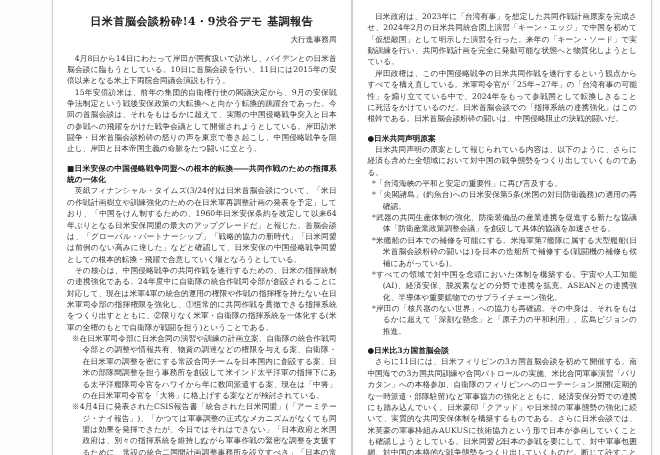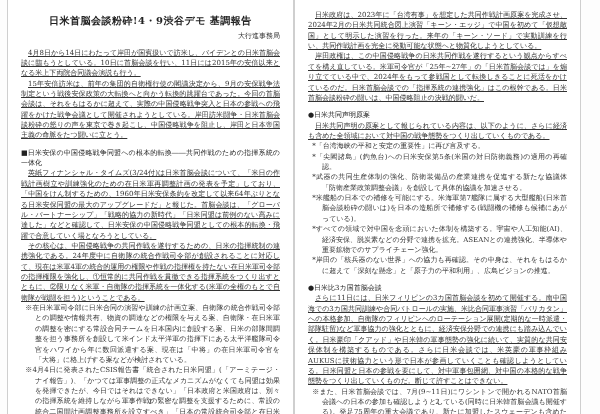--- a/index.html
+++ b/index.html
@@ -13,20 +13,21 @@
     width: 600px;
     height: 414px;
     background: #fdfdfd;
     overflow: hidden;
   }
   .pages-wrap {
     display: flex;
     padding: 0 7px;
     height: 100%;
     box-sizing: border-box;
+    margin-left: 40px;
   }
   .page {
     width: 287px;
     box-sizing: border-box;
     background: #ffffff;
     border-left: 1px solid #cfcfcf;
     border-right: 1px solid #cfcfcf;
     padding: 10px 13px 0 13px;
     position: relative;
     color: #333333;
@@ -44,23 +45,23 @@
     margin: 4px 0 4px 0;
     letter-spacing: 0.5px;
   }
   .doc-meta {
     text-align: right;
     font-size: 7px;
     line-height: 1.5;
     margin-bottom: 6px;
   }
   .blk { margin: 0; }
-  .blk-p { text-indent: 1em; text-decoration: underline; }
+  .blk-p { text-indent: 1em; }
   .blk-h {
-    font-weight: normal;
+    font-weight: bold;
     color: #222222;
     margin-top: 7px;
   }
   .blk-item {
     margin-left: 2em;
     text-indent: -1.4em;
   }
   .page-footer {
     position: absolute;
     bottom: 7px;
@@ -90,21 +91,21 @@
           <div class="blk blk-p">その核心は、中国侵略戦争の共同作戦を遂行するための、日米の指揮統制の連携強化である。24年度中に自衛隊の統合作戦司令部が創設されることに対応して、現在は米軍4軍の統合的運用の権限や作戦の指揮権を持たない在日米軍司令部の指揮権限を強化し、①恒常的に共同作戦を貫徹できる指揮系統をつくり出すとともに、②限りなく米軍・自衛隊の指揮系統を一体化する(米軍の全権のもとで自衛隊が戦闘を担う)ということである。</div>
           <div class="blk blk-item">※在日米軍司令部に日米合同の演習や訓練の計画立案、自衛隊の統合作戦司令部との調整や情報共有、物資の調達などの権限を与える案、自衛隊・在日米軍の調整を密にする常設合同チームを日本国内に創設する案、日米の部隊間調整を担う事務所を創設して米インド太平洋軍の指揮下にある太平洋艦隊司令官をハワイから年に数回派遣する案、現在は「中将」の在日米軍司令官を「大将」に格上げする案などが検討されている。</div>
           <div class="blk blk-item">※4月4日に発表されたCSIS報告書「統合された日米同盟」(「アーミテージ・ナイ報告」)、「かつては軍事調整の正式なメカニズムがなくても同盟は効果を発揮できたが、今日ではそれはできない」「日本政府と米国政府は、別々の指揮系統を維持しながら軍事作戦の緊密な調整を支援するために、常設の統合二国間計画調整事務所を設立すべき」「日本の常設統合司令部と在日米軍作戦司令部は、緊急事態時の切れ目ない連携を確保するために同じ場所に配置されるべき」。</div>
         </div>
       <div class="page-footer">1</div>
     </div>
 
     <div class="page">
       <div>
           <div class="blk blk-p">日米政府は、2023年に「台湾有事」を想定した共同作戦計画原案を完成させ、2024年2月の日米共同統合図上演習「キーン・エッジ」で中国を初めて「仮想敵国」として明示した演習を行った。来年の「キーン・ソード」で実動訓練を行い、共同作戦計画を完全に発動可能な状態へと物質化しようとしている。</div>
-          <div class="blk blk-p">岸田政権は、この中国侵略戦争の日米共同作戦を遂行するという観点からすべてを構え直している。米軍司令官が「25年~27年」の「日米首脳会談では」を煽り立てている中で、2024年をもって参戦国として転換しきることに死活をかけているのだ。日米首脳会談での「指揮系統の連携強化」はこの根幹である。日米首脳会談粉砕の闘いは、中国侵略阻止の決戦的闘いだ。</div>
+          <div class="blk blk-p">岸田政権は、この中国侵略戦争の日米共同作戦を遂行するという観点からすべてを構え直している。米軍司令官が「25年~27年」の「台湾有事の可能性」を煽り立てている中で、2024年をもって参戦国として転換しきることに死活をかけているのだ。日米首脳会談での「指揮系統の連携強化」はこの根幹である。日米首脳会談粉砕の闘いは、中国侵略阻止の決戦的闘いだ。</div>
           <div class="blk blk-h">●日米共同声明原案</div>
           <div class="blk blk-p">日米共同声明の原案として報じられている内容は、以下のように、さらに経済も含めた全領域において対中国の戦争態勢をつくり出していくものである。</div>
           <div class="blk blk-item">*「台湾海峡の平和と安定の重要性」に再び言及する。</div>
           <div class="blk blk-item">*「尖閣諸島」(釣魚台)への日米安保第5条(米国の対日防衛義務)の適用の再確認。</div>
           <div class="blk blk-item">*武器の共同生産体制の強化、防衛装備品の産業連携を促進する新たな協議体「防衛産業政策調整会議」を創設して具体的協議を加速させる。</div>
           <div class="blk blk-item">*米艦船の日本での補修を可能にする。米海軍第7艦隊に属する大型艦船(日米首脳会談粉砕の闘いは)を日本の造船所で補修する(戦闘機の補修も候補にあがっている)。</div>
           <div class="blk blk-item">*すべての領域で対中国を念頭においた体制を構築する。宇宙や人工知能(AI)、経済安保、脱炭素などの分野で連携を拡充。ASEANとの連携強化、半導体や重要鉱物でのサプライチェーン強化。</div>
           <div class="blk blk-item">*岸田の「核兵器のない世界」への協力も再確認。その中身は、それをもはるかに超えて「深刻な懸念」と「原子力の平和利用」、広島ビジョンの推進。</div>
           <div class="blk blk-h">●日米比3カ国首脳会談</div>
           <div class="blk blk-p">さらに11日には、日米フィリピンの3カ国首脳会談を初めて開催する。南中国海での3カ国共同訓練や合同パトロールの実施、米比合同軍事演習「バリカタン」への本格参加、自衛隊のフィリピンへのローテーション展開(定期的な一時派遣・部隊駐留)など軍事協力の強化とともに、経済安保分野での連携にも踏み込んでいく。日米豪印「クアッド」や日米韓の軍事態勢の強化に続いて、実質的な共同安保体制を構築するものである。さらに日米会談では、米英豪の軍事枠組みAUKUSに技術協力という形で日本が参画していくことも確認しようとしている。日米同盟と日本の参戦を要にして、対中軍事包囲網、対中国の本格的な戦争態勢をつくり出していくものだ。断じて許すことはできない。</div>

